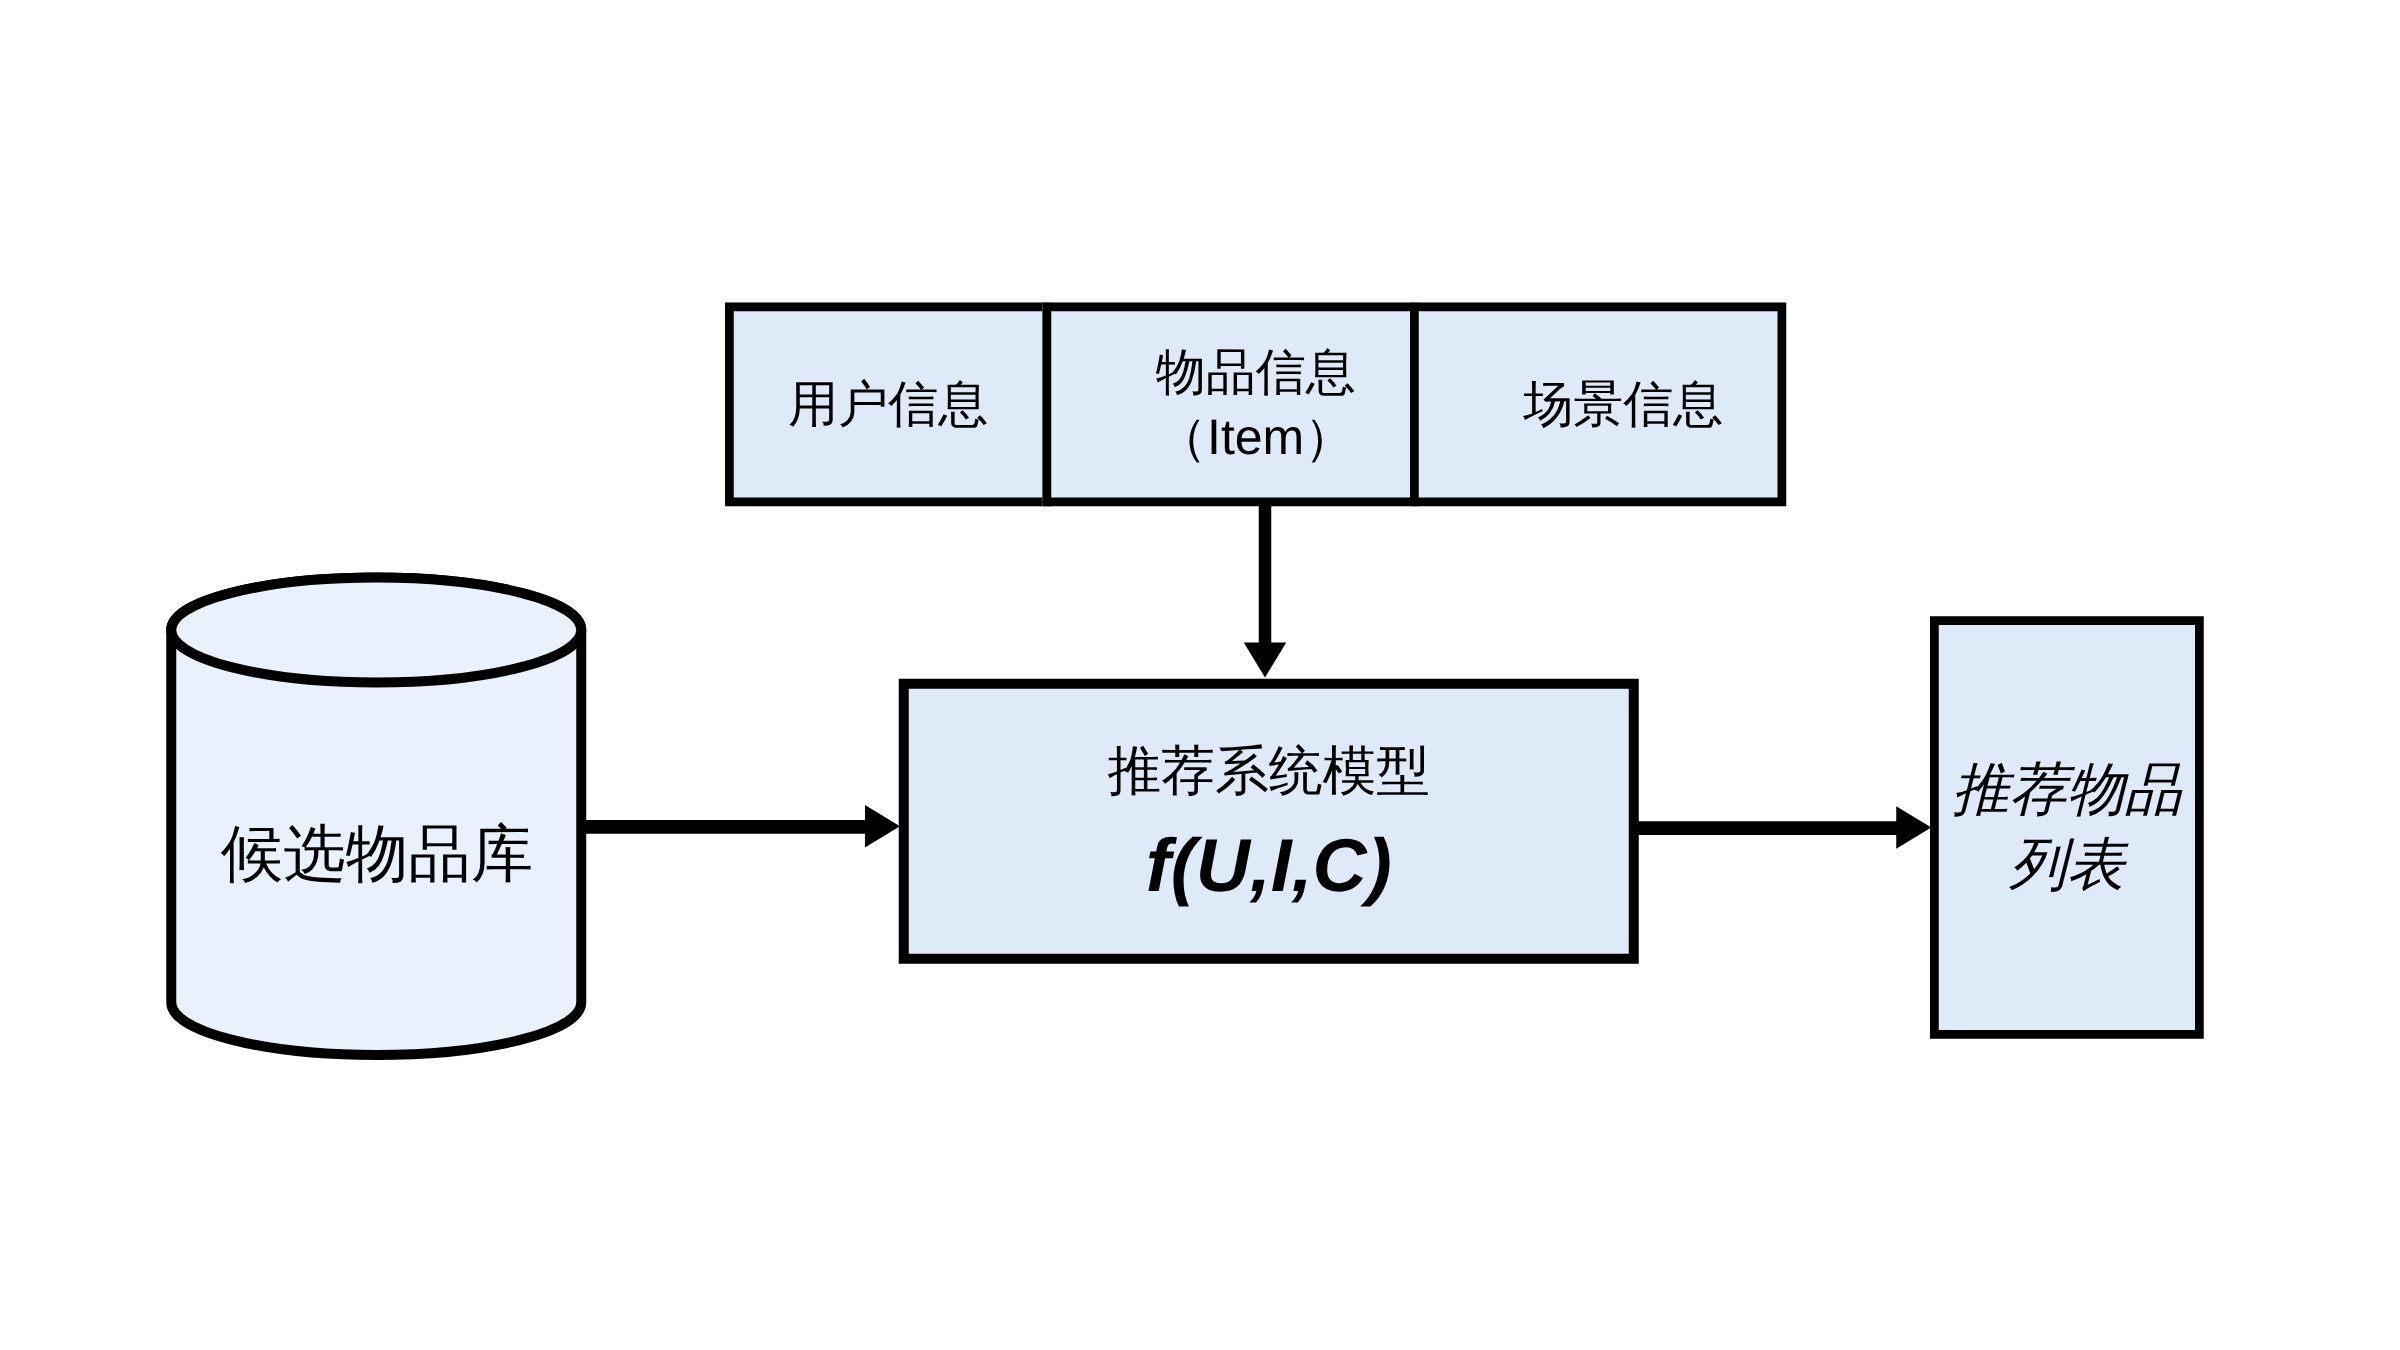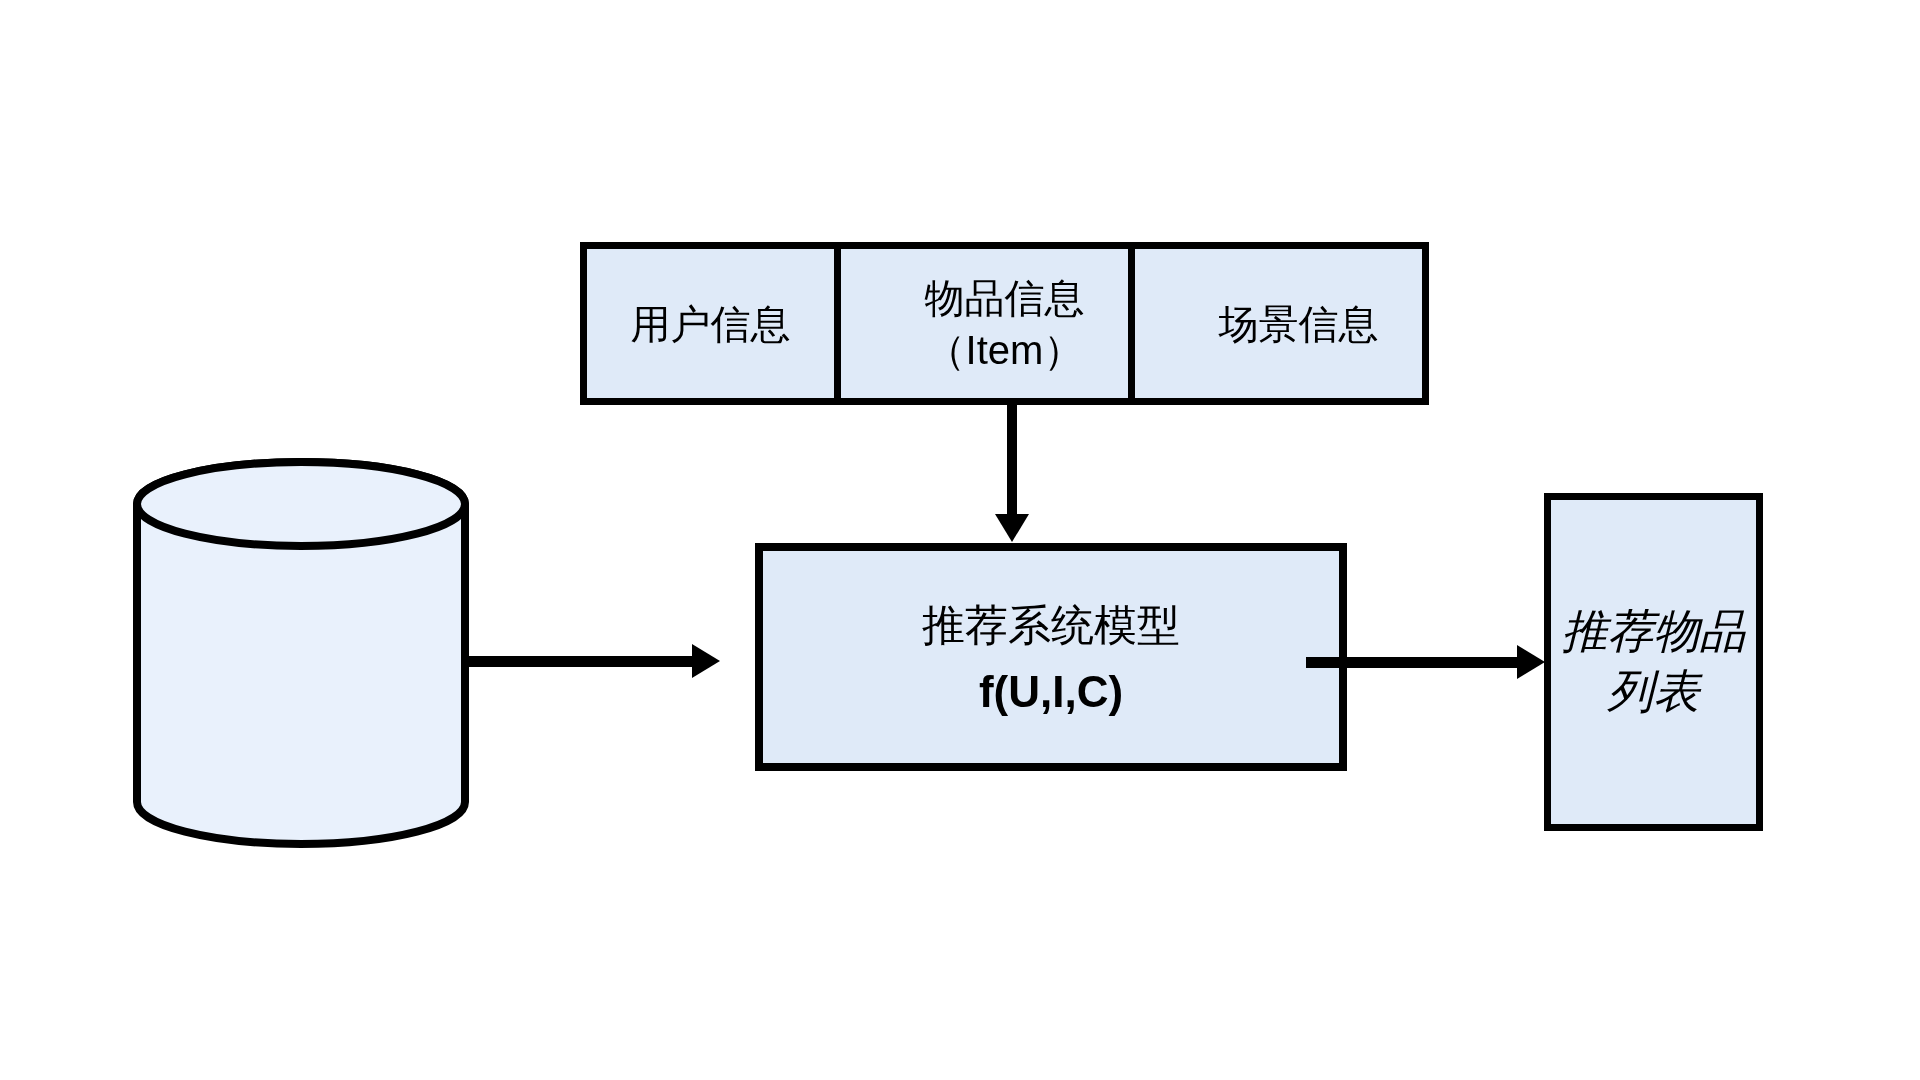--- a/index.html
+++ b/index.html
@@ -47,24 +47,23 @@
     left: 719px; top: 543px;
     width: 592px; height: 228px;
     border: 8px solid var(--border);
     background: var(--box-fill);
     display: flex;
     flex-direction: column;
     align-items: center;
     justify-content: center;
     gap: 12px;
     text-align: center;
-    margin-left: 36px;
   }
   .model-title { font-size: 43px; }
-  .model-formula { font-size: 44px; font-weight: bold; }
+  .model-formula { font-size: 60px; font-weight: bold; font-style: italic; }
 
   
   .output-box {
     position: absolute;
     left: 1544px; top: 493px;
     width: 219px; height: 338px;
     border: 7px solid var(--border);
     background: var(--box-fill);
     display: flex;
     flex-direction: column;
@@ -137,20 +136,21 @@
   </div>
 
   <div class="shaft shaft-down"></div>
   <div class="head head-down"></div>
 
   <div class="cylinder-wrap">
     <svg width="345" height="400" viewBox="0 0 345 400">
       <path d="M8,50 L8,348 A164,42 0 0 0 336,348 L336,50 A164,42 0 0 0 8,50 Z" fill="var(--cylinder-fill)" stroke="var(--border)" stroke-width="8"></path>
       <ellipse cx="172" cy="50" rx="164" ry="42" fill="var(--cylinder-fill)" stroke="var(--border)" stroke-width="8"></ellipse>
     </svg>
+    <div class="cylinder-label">候选物品库</div>
   </div>
 
   <div class="shaft shaft-pool"></div>
   <div class="head head-pool"></div>
 
   <div class="model-box">
     <div class="model-title">推荐系统模型</div>
     <div class="model-formula">f(U,I,C)</div>
   </div>
 

